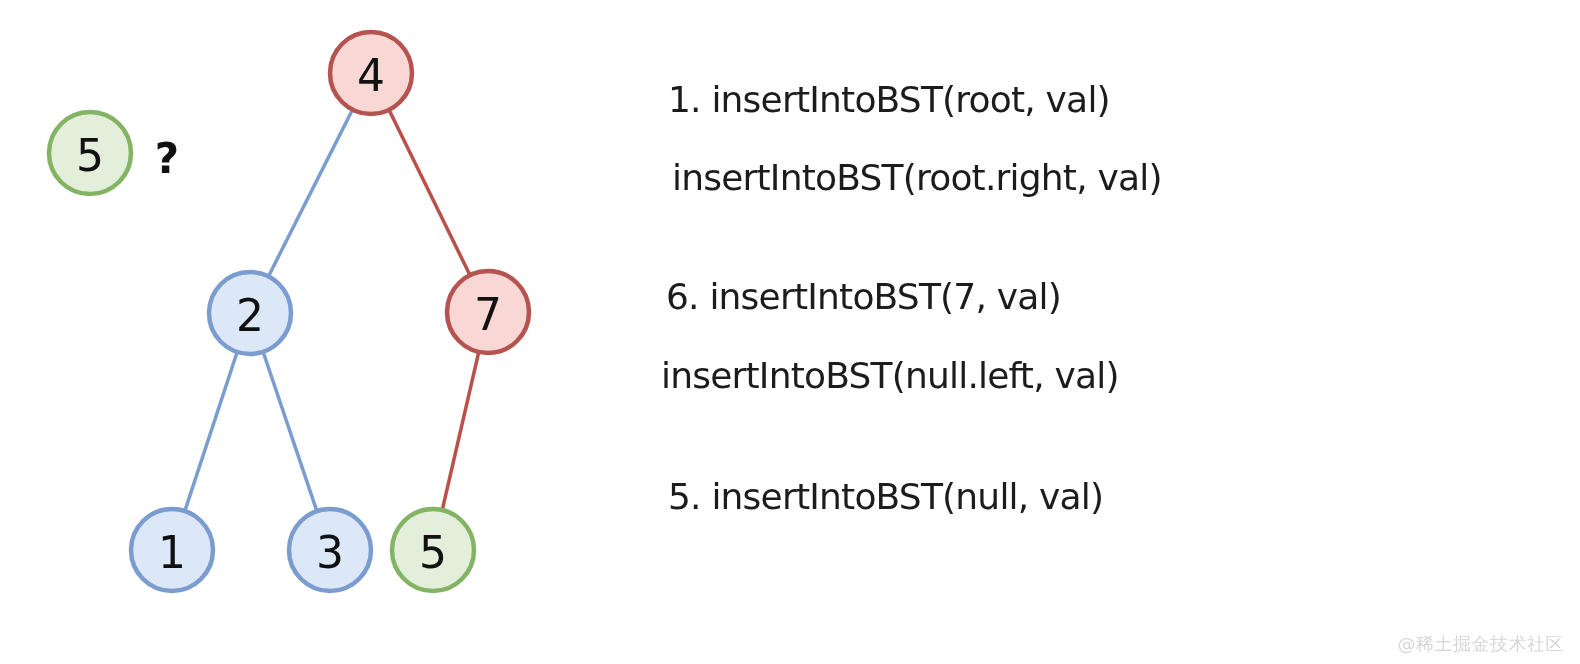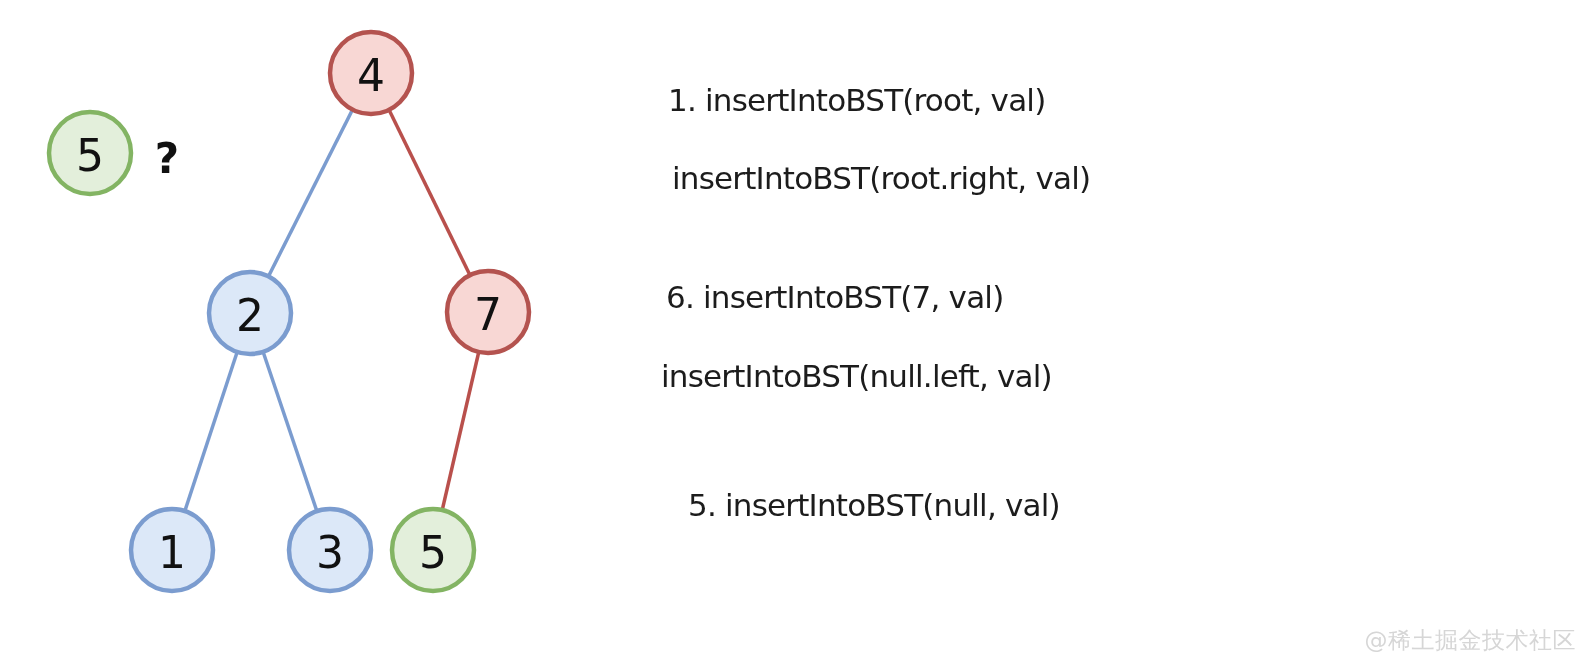--- a/index.html
+++ b/index.html
@@ -45,37 +45,37 @@
     dominant-baseline:central;
   }
   .steps{
     position:absolute;
     left:0;top:0;
     width:1580px;height:664px;
     pointer-events:none;
   }
   .step{
     position:absolute;
-    font-size:31px;
+    font-size:36px;
     line-height:42px;
     letter-spacing:-0.8px;
     white-space:nowrap;
     color:var(--text);
   }
   .step span{display:block;}
   .step-1{left:668px;top:79px;}
   .step-2{left:672px;top:157px;}
   .step-3{left:666px;top:276px;}
   .step-4{left:661px;top:355px;}
-  .step-5{left:688px;top:476px;margin-top:8px;}
+  .step-5{left:668px;top:476px;}
   .step-6{left:672px;top:574px;color:var(--done-text);}
   .watermark{
     position:absolute;
-    right:4px;bottom:8px;
-    font-size:23px;
+    right:16px;bottom:8px;
+    font-size:18px;
     color:var(--watermark);
     letter-spacing:0.5px;
   }
 </style>
 </head>
 <body>
 
 <svg class="tree-canvas" viewBox="0 0 660 664" xmlns="http://www.w3.org/2000/svg">
     <line x1="371" y1="73" x2="250" y2="313" stroke="var(--edge-blue)" stroke-width="3.5"></line>
     <line x1="371" y1="73" x2="488" y2="312" stroke="var(--edge-red)" stroke-width="3.5"></line>

